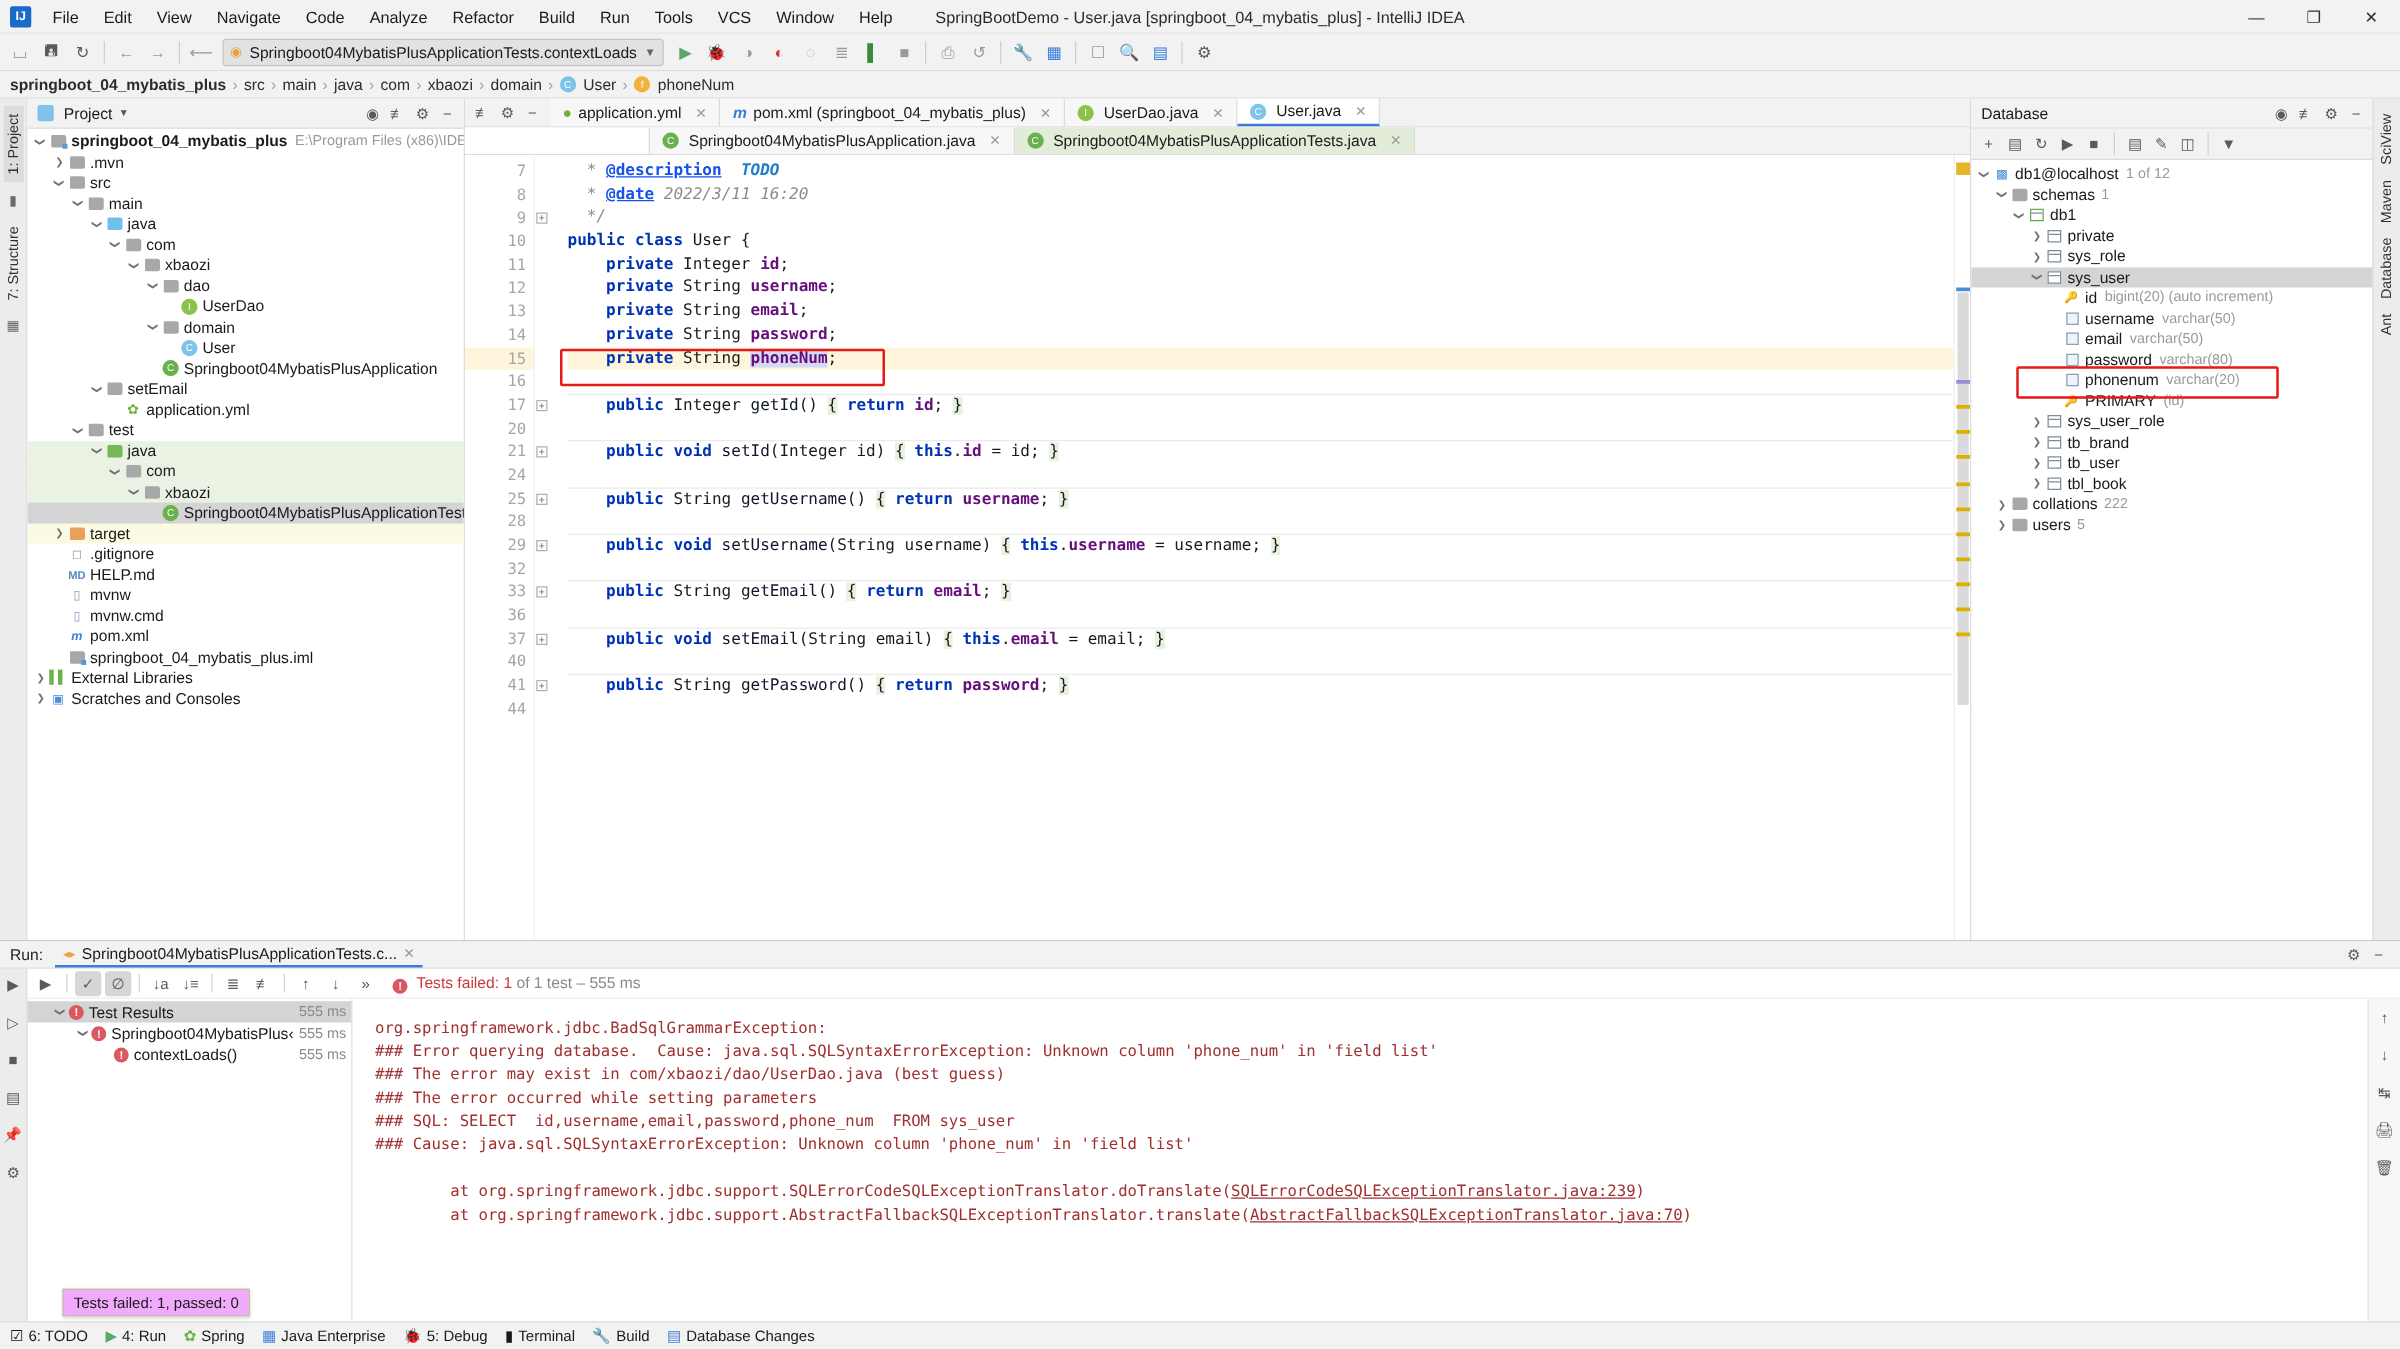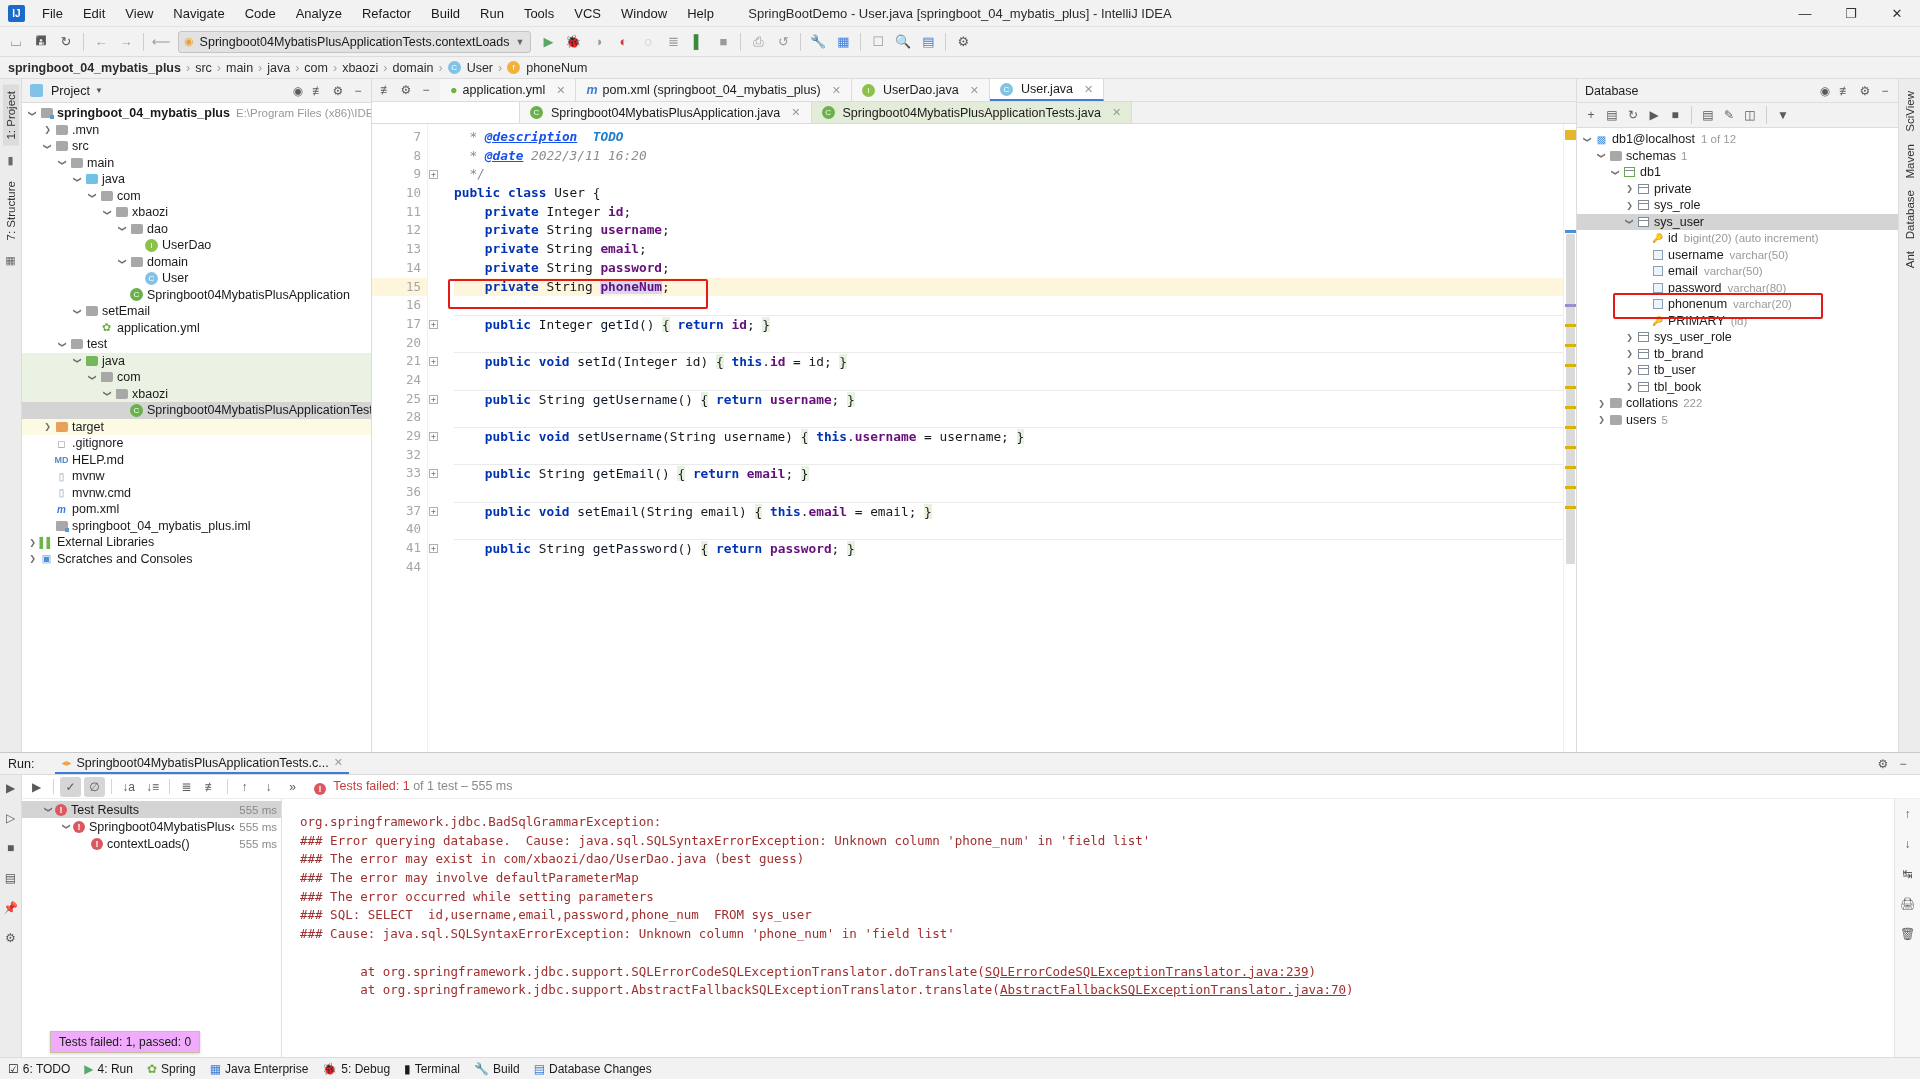--- a/index.html
+++ b/index.html
@@ -161,21 +161,21 @@
     flex: 1; padding-top: 4px; font-family: "DejaVu Sans Mono", monospace;
     font-size: 12.8px; position: relative; overflow: hidden; padding-left: 26px;
   }
   .cline { height: 18.7px; line-height: 18.7px; white-space: pre; }
   .cline.hl { background: #fdf6dd; }
   .sep-line { border-top: 1px solid #eaeaea; }
   .kw { color: #0033b3; font-weight: bold; }
   .fld { color: #660e7a; font-weight: bold; }
   .mth { color: #0f172a; }
   .cmt { color: #8c8c8c; font-style: italic; }
-  .tag { color: #1750eb; font-weight: bold; font-style: italic; text-decoration: underline; }
+  .tag { color: #1750eb; font-weight: bold; text-decoration: underline; }
   .todo { color: #1f7fcc; font-weight: bold; font-style: italic; }
   .brace-hl { background: #e7f2e0; }
   .sel-ident { background: #d6d9f5; color:#660e7a; font-weight:bold; }
   .redbox {
     position: absolute; border: 2.5px solid #e61919; pointer-events: none; border-radius: 2px;
   }
   .marker-bar {
     width: 13px; background: #fff; border-left: 1px solid #efefef; flex: none; position: relative;
   }
   .mk { position: absolute; left: 1px; width: 11px; height: 3px; }
@@ -192,21 +192,21 @@
   .dnode.sel { background: #d4d4d4; }
   .dicon-tbl { width: 11px; height: 10px; border: 1px solid #7f8c98; background: #fff; position: relative; flex:none;}
   .dicon-tbl::before { content:''; position:absolute; top:2px; left:0; right:0; height:1px; background:#7f8c98; }
   .dicon-col { width: 10px; height: 10px; border: 1px solid #8aa0b5; background:#eef4f9; flex:none;}
   .dmeta { color: #9a9a9a; margin-left: 6px; font-size: 11.5px; }
   .dcount { color: #9a9a9a; margin-left: 5px; font-size: 11.5px; }
 
   
   .run-panel { height: 305px; display: flex; flex-direction: column; background: #fff; flex: none; border-top: 1px solid #c9c9c9; }
   .run-head {
-    height: 22px; display: flex; align-items: center; gap: 21px; padding: 0 8px;
+    height: 22px; display: flex; align-items: center; gap: 10px; padding: 0 8px;
     background: #f2f2f2; border-bottom: 1px solid #dcdcdc; flex: none;
   }
   .run-tab {
     display: flex; align-items: center; gap: 5px; padding: 2px 6px;
     border-bottom: 2px solid #3b7dd8; font-size: 12.5px;
   }
   .run-body { flex: 1; display: flex; min-height: 0; }
   .run-left-strip {
     width: 22px; background: #ececec; display: flex; flex-direction: column;
     align-items: center; padding-top: 4px; gap: 12px; flex: none; border-right: 1px solid #dcdcdc;
@@ -968,21 +968,20 @@
                 <span class="arrow none"><span style="">❯</span></span>
                 <span class="err-ico">!</span>
                 <span class="tlabel">contextLoads()</span>
                 <span class="tt-time">555 ms</span>
               </div>
             </div>
           <div class="console" id="console">
               <div class="conline">org.springframework.jdbc.BadSqlGrammarException:</div>
               <div class="conline">### Error querying database.  Cause: java.sql.SQLSyntaxErrorException: Unknown column 'phone_num' in 'field list'</div>
               <div class="conline">### The error may exist in com/xbaozi/dao/UserDao.java (best guess)</div>
-              <div class="conline">### The error may involve defaultParameterMap</div>
               <div class="conline">### The error occurred while setting parameters</div>
               <div class="conline">### SQL: SELECT  id,username,email,password,phone_num  FROM sys_user</div>
               <div class="conline">### Cause: java.sql.SQLSyntaxErrorException: Unknown column 'phone_num' in 'field list'</div>
               <div class="conline"></div>
               <div class="conline">	at org.springframework.jdbc.support.SQLErrorCodeSQLExceptionTranslator.doTranslate(<span class="lnk">SQLErrorCodeSQLExceptionTranslator.java:239</span>)</div>
               <div class="conline">	at org.springframework.jdbc.support.AbstractFallbackSQLExceptionTranslator.translate(<span class="lnk">AbstractFallbackSQLExceptionTranslator.java:70</span>)</div>
             </div>
           <div class="console-right">
             <span class="ph-icon">↑</span>
             <span class="ph-icon">↓</span>

